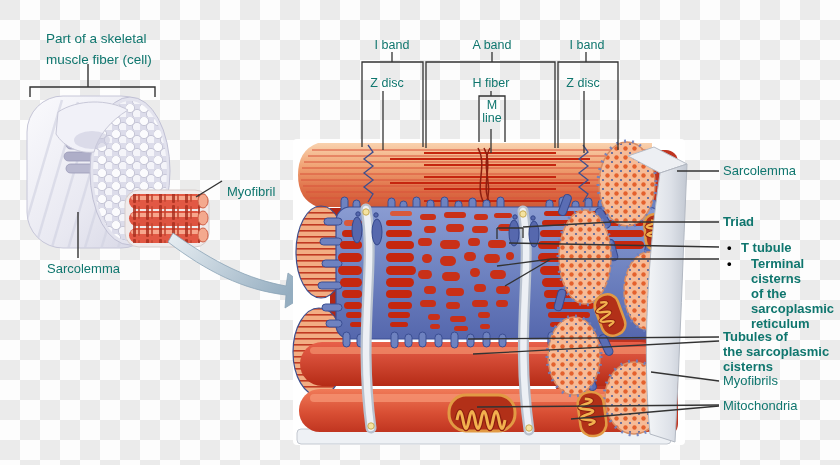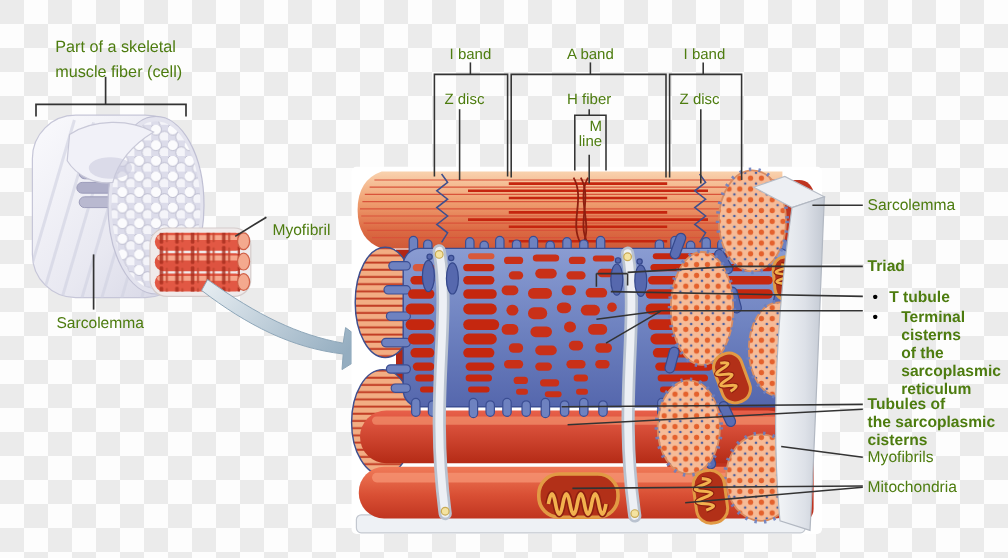--- a/index.html
+++ b/index.html
@@ -4,23 +4,23 @@
 <style>
   html,body{margin:0;padding:0;}
   body{
     width:840px;height:465px;position:relative;overflow:hidden;
     font-family:"Liberation Sans",sans-serif;
     background-color:#fdfdfd;
     background-image:conic-gradient(#ebebeb 25%,transparent 0 50%,#ebebeb 0 75%,transparent 0);
     background-size:40px 40px;background-position:20px 0;
   }
   svg{position:absolute;left:0;top:0;}
-  .t{position:absolute;color:#4d7c0f;font-size:13px;line-height:1.15;white-space:nowrap;}
+  .t{position:absolute;color:#0f766e;font-size:13px;line-height:1.15;white-space:nowrap;}
   .pre{white-space:pre-line;}
-  .ctr{transform:translateX(-50%);text-align:right;}
+  .ctr{transform:translateX(-50%);text-align:center;}
   .cap{font-size:13.5px;line-height:1.55;}
   .band{font-size:12.5px;}
   .b{font-weight:700;line-height:15px;}
   .rl{line-height:15px;}
   .bullet{position:absolute;font-weight:700;font-size:13px;}
 </style>
 </head>
 <body>
 
 <svg width="840" height="465" viewBox="0 0 840 465">

